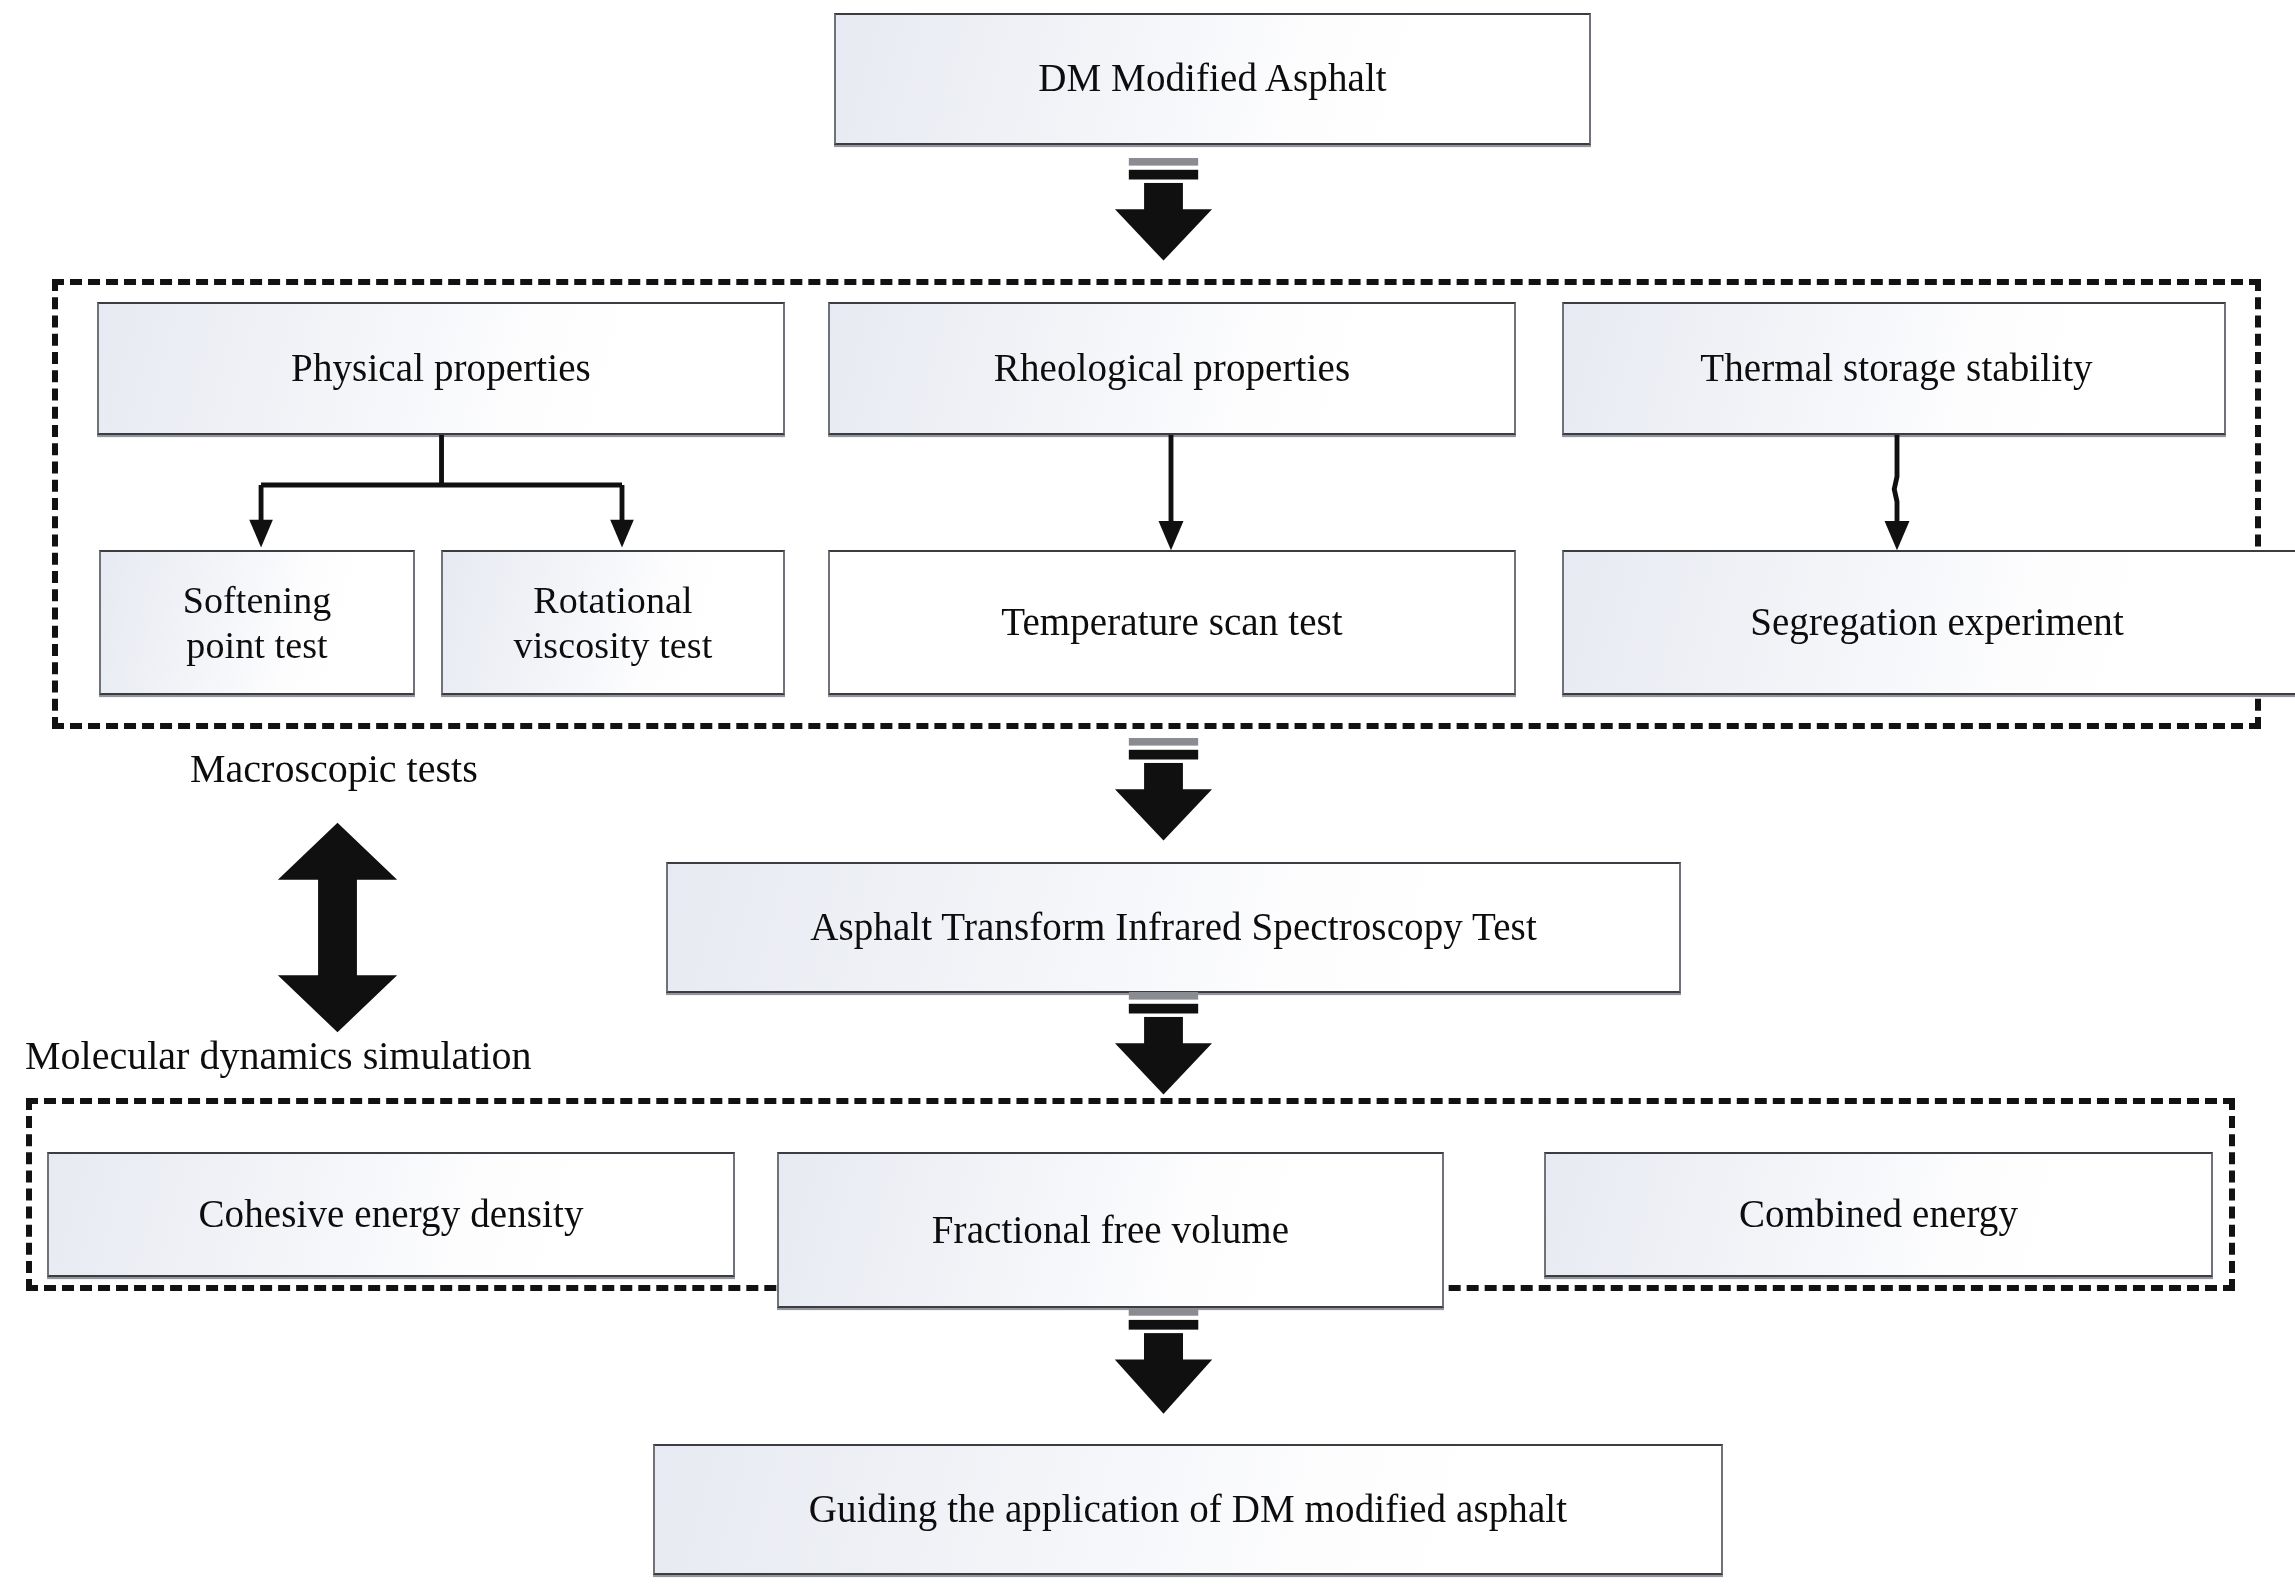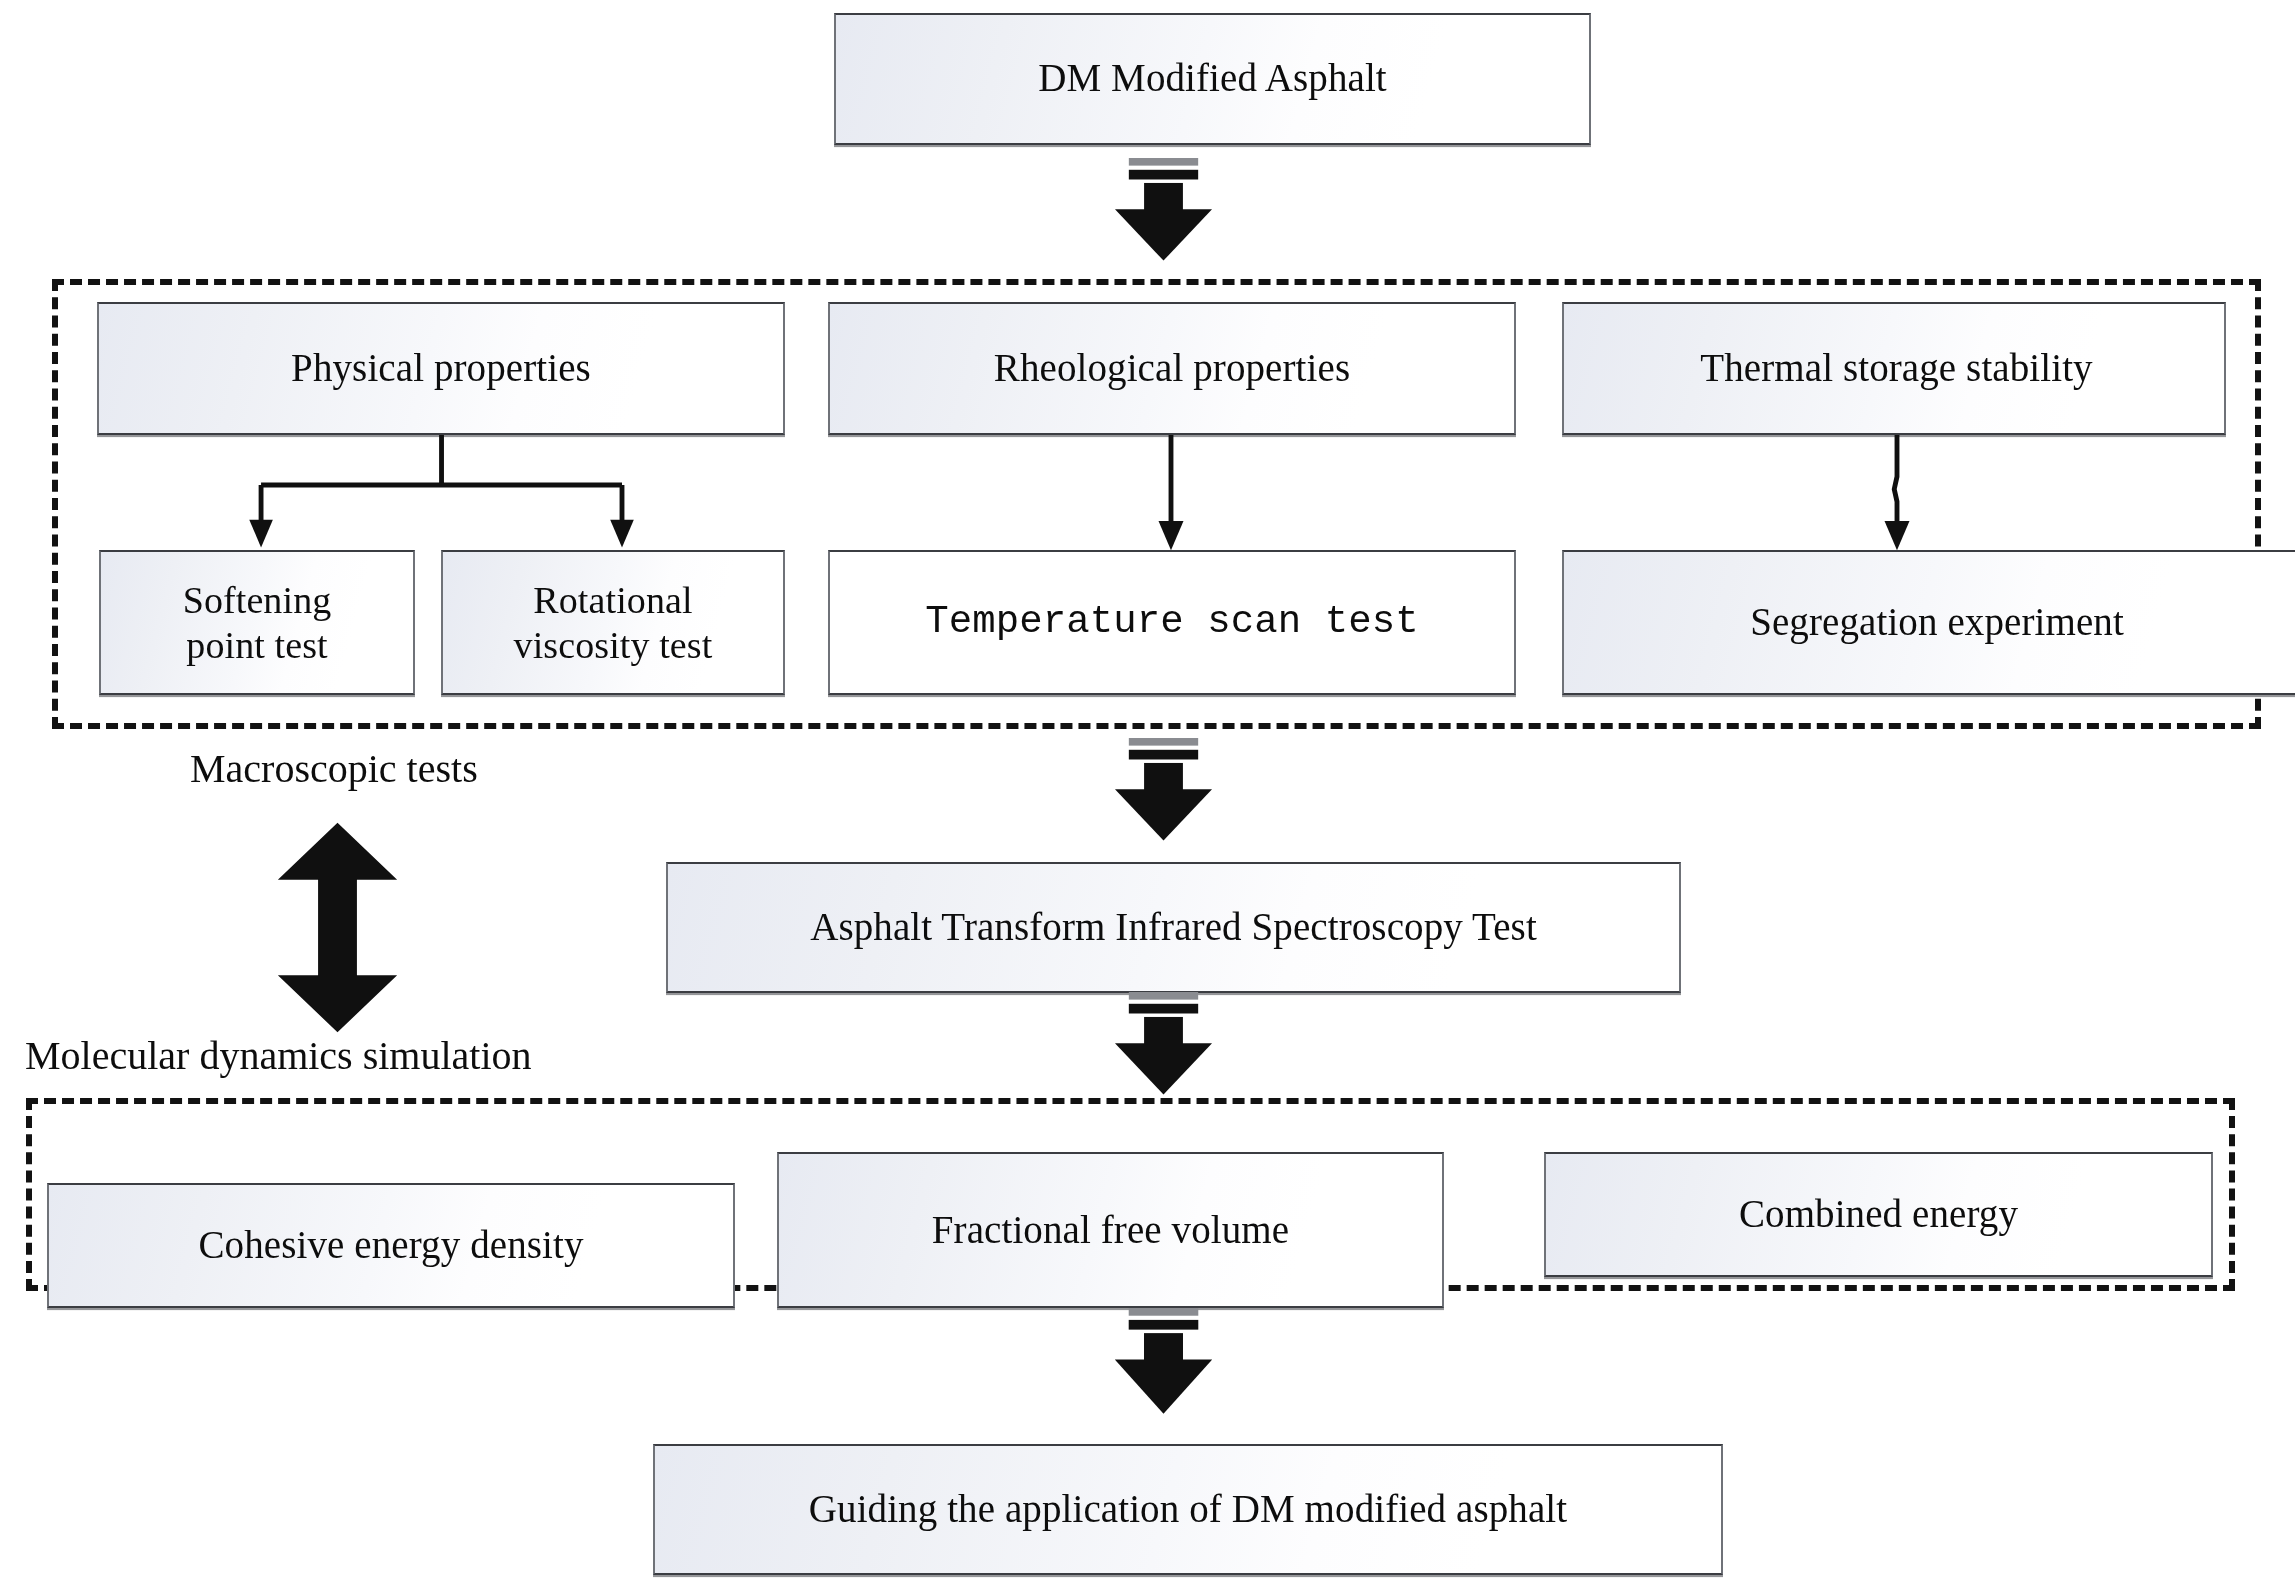--- a/index.html
+++ b/index.html
@@ -28,21 +28,20 @@
     border-bottom-color:#3b3d42;
     background:
       linear-gradient(105deg,#e7eaf2 0%,#eef0f5 22%,#f7f8fb 48%,#fdfdfe 62%,#ffffff 78%,#ffffff 100%);
     box-shadow:0 2.1px 0 rgba(60,62,68,.55);
     font-size:39px;
     letter-spacing:0.1px;
     padding:2.8px 7px;
   }
   .box.plain{
     background:#ffffff;
-    font-family:Liberation Mono, monospace;
   }
 
   
   .dashgroup{
     position:absolute;
     box-sizing:border-box;
     border:6.3px dashed #121212;
     background:transparent;
   }
 
@@ -144,21 +143,21 @@
 
   <svg class="blockarrow" style="left:1112px;top:992px;width:103px;height:104px;" viewBox="0 0 148 150">
     <rect x="24" y="0" width="100" height="11" fill="#8a8c91"></rect>
     <rect x="24" y="17" width="100" height="14" fill="#101010"></rect>
     <rect x="46" y="36" width="56" height="40" fill="#101010"></rect>
     <polygon points="4,74 144,74 74,148" fill="#101010"></polygon>
   </svg>
 
   <div class="dashgroup" style="left:26.4px;top:1098px;width:2209px;height:193px;"></div>
 
-  <div class="box" style="left:47px;top:1152px;width:688px;height:125px;margin-top:31px;">
+  <div class="box" style="left:47px;top:1152px;width:688px;height:125px;">
     <span>Cohesive energy density</span>
   </div>
 
   <div class="box" style="left:777px;top:1152px;width:667px;height:156px;">
     <span>Fractional free volume</span>
   </div>
 
   <div class="box" style="left:1544px;top:1152px;width:669px;height:125px;">
     <span>Combined energy</span>
   </div>

